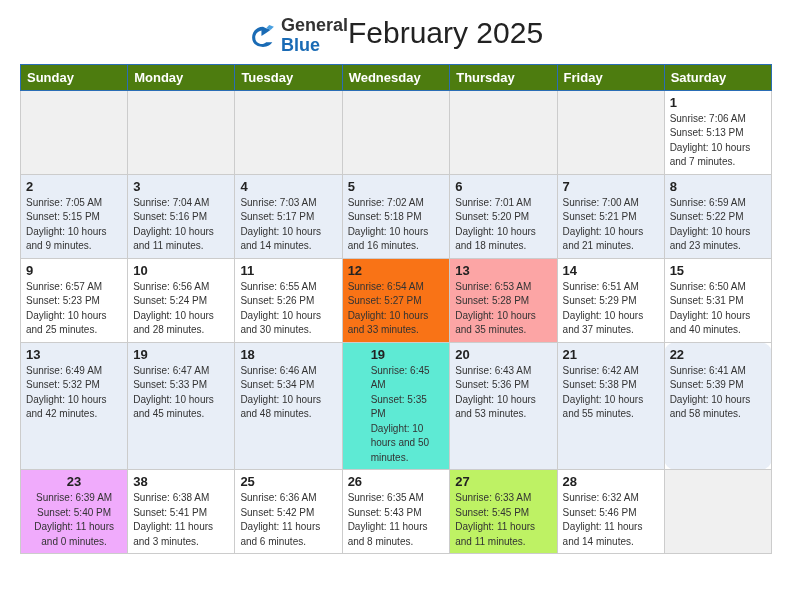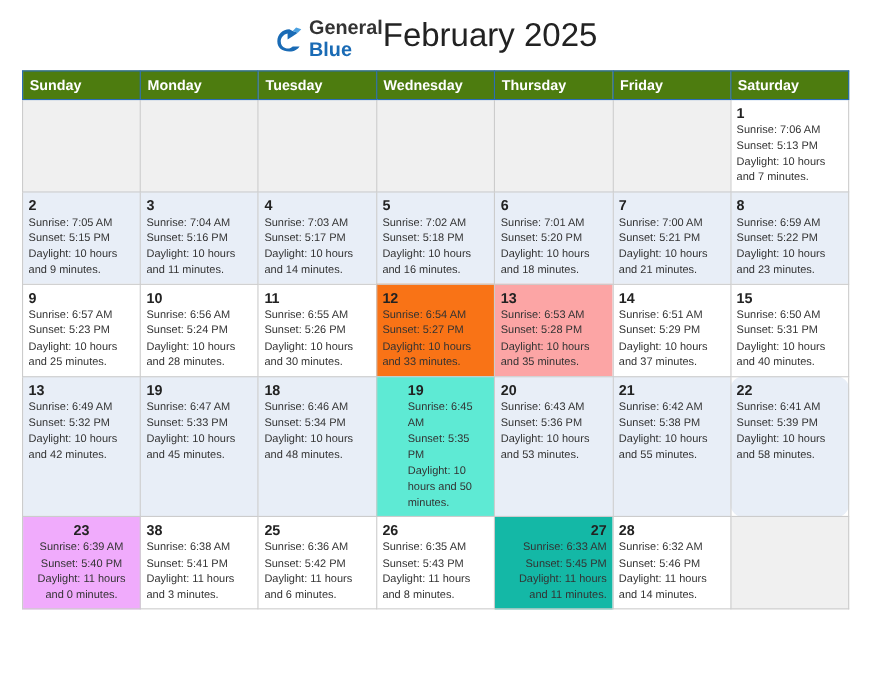--- a/index.html
+++ b/index.html
@@ -242,21 +242,21 @@
             <div class="day-info">Sunrise: 6:38 AM<br>Sunset: 5:41 PM<br>Daylight: 11 hours and 3 minutes.</div>
           </td>
           <td style="background: rgb(255, 255, 255);">
             <span class="day-num">25</span>
             <div class="day-info">Sunrise: 6:36 AM<br>Sunset: 5:42 PM<br>Daylight: 11 hours and 6 minutes.</div>
           </td>
           <td style="background: rgb(255, 255, 255);">
             <span class="day-num">26</span>
             <div class="day-info">Sunrise: 6:35 AM<br>Sunset: 5:43 PM<br>Daylight: 11 hours and 8 minutes.</div>
           </td>
-          <td style="background: #14b8a6; text-align: right;">
+          <td style="background: #bef264;">
             <span class="day-num">27</span>
             <div class="day-info">Sunrise: 6:33 AM<br>Sunset: 5:45 PM<br>Daylight: 11 hours and 11 minutes.</div>
           </td>
           <td style="background: rgb(255, 255, 255);">
             <span class="day-num">28</span>
             <div class="day-info">Sunrise: 6:32 AM<br>Sunset: 5:46 PM<br>Daylight: 11 hours and 14 minutes.</div>
           </td>
           <td class="empty-cell" style="background: rgb(240, 240, 240);"></td>
         </tr>
       </tbody>

